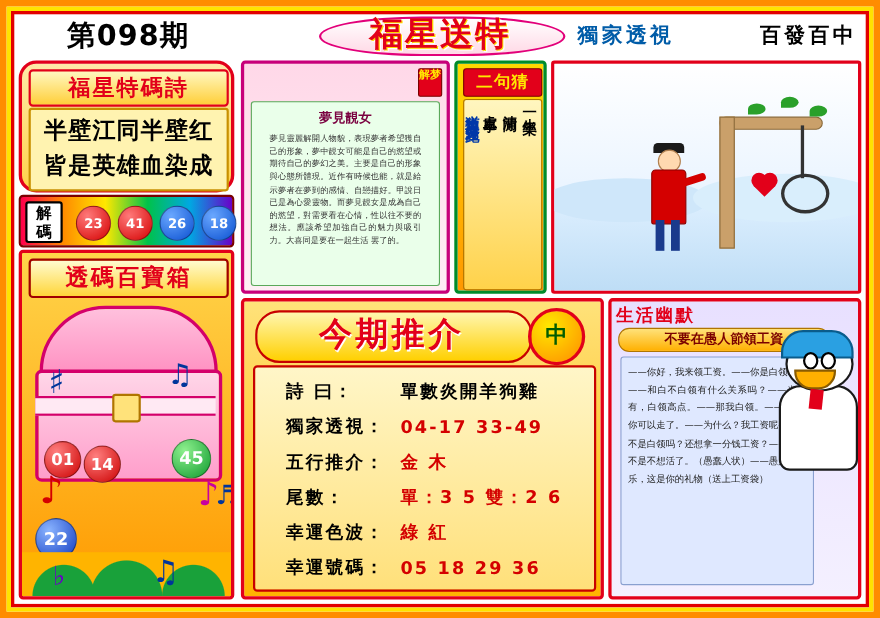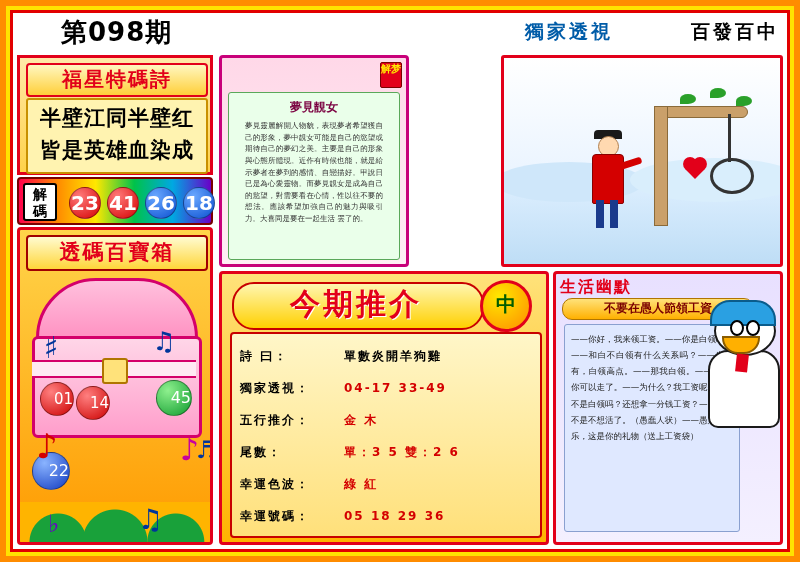--- a/index.html
+++ b/index.html
@@ -18,42 +18,42 @@
   .banner{position:absolute;left:277px;top:-4px;width:220px;height:44px;}
   .banner .ribbon{position:absolute;left:0;top:6px;width:220px;height:32px;background:linear-gradient(#ffffff,#ffd9e6);border:2px solid #e2007a;border-radius:50%/60%;}
   .banner .title{position:absolute;left:0;top:2px;width:220px;text-align:center;font-size:30px;font-weight:bold;color:#e2001a;letter-spacing:2px;text-shadow:1px 1px 0 #ffd800,2px 2px 0 #ffffff;font-family:"DejaVu Sans",sans-serif;}
   .hdr-mid{position:absolute;left:512px;top:6px;font-size:19px;font-weight:bold;color:#005ca8;letter-spacing:3px;}
   .hdr-right{position:absolute;left:678px;top:6px;font-size:19px;font-weight:bold;color:#000;letter-spacing:3px;}
 
   
   .panel{position:absolute;box-sizing:border-box;}
 
   
-  .p-lucky{left:4px;top:42px;width:196px;height:120px;background:linear-gradient(#ffe9a8,#ffd24a);border:3px solid #e2001a;border-radius:0;padding-left:28px;}
+  .p-lucky{left:4px;top:42px;width:196px;height:120px;background:linear-gradient(#ffe9a8,#ffd24a);border:3px solid #e2001a;border-radius:16px;padding-left:28px;}
   .lucky-title{position:absolute;left:6px;top:5px;width:178px;height:30px;background:linear-gradient(#fff7c0,#ffcf3a);border:2px solid #e2001a;border-radius:4px;text-align:center;line-height:28px;font-size:20px;font-weight:bold;color:#e2001a;letter-spacing:2px;}
   .lucky-box{position:absolute;left:6px;top:40px;width:178px;height:72px;background:#fff3b0;border:2px solid #c89000;border-radius:3px;}
   .lucky-l1{position:absolute;left:0;top:4px;width:178px;text-align:center;font-size:21px;font-weight:bold;color:#000;letter-spacing:1px;}
   .lucky-l2{position:absolute;left:0;top:36px;width:178px;text-align:center;font-size:21px;font-weight:bold;color:#000;letter-spacing:1px;}
 
   .p-code{left:4px;top:164px;width:196px;height:48px;background:linear-gradient(90deg,#ff004c,#ff8a00,#ffe800,#00c24a,#00a8e2,#6a00c8);border:2px solid #7a0000;border-radius:4px;}
   .code-label{position:absolute;left:4px;top:4px;width:34px;height:38px;background:#ffffff;border:2px solid #000;border-radius:3px;text-align:center;font-size:14px;font-weight:bold;color:#000;line-height:17px;padding-top:1px;box-sizing:border-box;}
-  .ball{position:absolute;top:8px;width:30px;height:30px;border-radius:50%;text-align:center;line-height:30px;font-size:20px;font-weight:bold;color:#fff;border:1px solid rgba(0,0,0,.35);}
+  .ball{position:absolute;top:8px;width:30px;height:30px;border-radius:50%;text-align:center;line-height:30px;font-size:12px;font-weight:bold;color:#fff;border:1px solid rgba(0,0,0,.35);}
   .b1{left:50px;background:radial-gradient(circle at 32% 28%,#ff7a7a,#d40000);}
   .b2{left:88px;background:radial-gradient(circle at 32% 28%,#ff7a7a,#d40000);}
   .b3{left:126px;background:radial-gradient(circle at 32% 28%,#6aa8ff,#0a4fd0);}
   .b4{left:164px;background:radial-gradient(circle at 32% 28%,#6aa8ff,#0a4fd0);}
 
   .p-box{left:4px;top:214px;width:196px;height:318px;background:linear-gradient(#ffd44a,#ff9a00);border:3px solid #e2001a;border-radius:4px;overflow:hidden;}
   .box-title{position:absolute;left:6px;top:5px;width:178px;height:32px;background:linear-gradient(#fffbd0,#ffd63a);border:2px solid #a00000;border-radius:4px;text-align:center;line-height:30px;font-size:21px;font-weight:bold;color:#e2001a;letter-spacing:2px;}
   .treasure{position:absolute;left:10px;top:44px;width:170px;height:200px;}
   .tr-lid{position:absolute;left:6px;top:4px;width:156px;height:62px;background:linear-gradient(#ffc0dd,#ff8ec0);border:3px solid #d4006a;border-radius:60px 60px 6px 6px;}
   .tr-body{position:absolute;left:2px;top:62px;width:164px;height:96px;background:linear-gradient(#ffd6e8,#ff9ecb);border:3px solid #d4006a;border-radius:6px;}
   .tr-band{position:absolute;left:2px;top:86px;width:164px;height:14px;background:#ffe9f3;border-top:2px solid #d4006a;border-bottom:2px solid #d4006a;}
   .tr-lock{position:absolute;left:72px;top:84px;width:22px;height:22px;background:#ffe27a;border:2px solid #b07500;border-radius:3px;}
-  .coin{position:absolute;border-radius:50%;text-align:right;font-weight:normal;color:#fff;border:1px solid rgba(0,0,0,.35);}
+  .coin{position:absolute;border-radius:50%;text-align:center;font-weight:bold;color:#fff;border:1px solid rgba(0,0,0,.35);margin-top:19px;}
   .c45{left:126px;top:106px;width:34px;height:34px;line-height:34px;font-size:16px;background:radial-gradient(circle at 32% 28%,#8ef08e,#0f9b2e);}
   .c01{left:20px;top:152px;width:32px;height:32px;line-height:32px;font-size:15px;background:radial-gradient(circle at 32% 28%,#ff8080,#cc0000);}
   .c14{left:56px;top:156px;width:32px;height:32px;line-height:32px;font-size:15px;background:radial-gradient(circle at 32% 28%,#ff8080,#cc0000);}
   .c22{left:12px;top:222px;width:36px;height:36px;line-height:36px;font-size:16px;background:radial-gradient(circle at 32% 28%,#8ab4ff,#1039c0);}
   .note{position:absolute;color:#1a1a8c;font-weight:bold;}
   .n1{left:14px;top:56px;font-size:30px;color:#00359b;}
   .n2{left:122px;top:52px;font-size:26px;color:#00359b;}
   .n3{left:150px;top:158px;font-size:30px;color:#c800a0;}
   .n4{left:16px;top:196px;font-size:34px;color:#d40000;}
   .n5{left:176px;top:206px;font-size:24px;color:#00359b;}
@@ -101,21 +101,21 @@
   .heart:before,.heart:after{content:"";position:absolute;width:14px;height:14px;background:#e2001a;border-radius:50%;}
   .heart:before{top:-7px;left:0;}
   .heart:after{top:0;left:7px;}
 
   
   .p-rec{left:206px;top:258px;width:330px;height:274px;background:linear-gradient(#ffe27a,#ffb300);border:3px solid #e2001a;border-radius:4px;}
   .rec-hd{position:absolute;left:10px;top:8px;width:248px;height:44px;background:linear-gradient(#fff6b0,#ffd000);border:2px solid #c80000;border-radius:22px;}
   .rec-hd-t{position:absolute;left:10px;top:10px;width:248px;text-align:center;font-size:30px;font-weight:bold;color:#e2001a;letter-spacing:3px;text-shadow:1px 1px 0 #fff;}
   .rec-seal{position:absolute;right:14px;top:6px;width:46px;height:46px;border-radius:50%;background:radial-gradient(circle at 35% 30%,#ffe800,#ff8c00);border:3px solid #e2001a;text-align:center;line-height:42px;font-size:20px;font-weight:bold;color:#005c00;}
   .rec-body{position:absolute;left:8px;top:58px;width:312px;height:206px;background:linear-gradient(#fff6c8,#ffe07a);border:2px solid #c80000;border-radius:4px;padding:6px 8px;box-sizing:border-box;}
-  .rec-row{display:flex;align-items:center;height:32px;font-size:12px;font-weight:bold;color:#000;}
+  .rec-row{display:flex;align-items:center;height:32px;font-size:16px;font-weight:bold;color:#000;margin-left:20px;}
   .rec-lab{width:104px;color:#000;letter-spacing:2px;}
   .rec-val{flex:1;color:#d40000;letter-spacing:2px;}
   .rec-val.black{color:#000;}
 
   
   .p-humor{left:540px;top:258px;width:230px;height:274px;background:linear-gradient(#e8e0ff,#f4f0ff);border:3px solid #e2001a;border-radius:4px;overflow:hidden;}
   .hum-hd{position:absolute;left:4px;top:3px;font-size:16px;font-weight:bold;color:#e2001a;letter-spacing:2px;}
   .hum-sub{position:absolute;left:6px;top:24px;width:190px;height:20px;background:linear-gradient(#ffe27a,#ffb000);border:1px solid #b07500;border-radius:10px;text-align:center;line-height:19px;font-size:12px;font-weight:bold;color:#7a0000;}
   .hum-body{position:absolute;left:8px;top:50px;width:176px;height:208px;background:#dfe8ff;border:1px solid #8aa0d0;border-radius:3px;padding:6px;box-sizing:border-box;font-size:8.5px;line-height:1.9;color:#222;text-align:justify;}
   .duck{position:absolute;right:2px;top:32px;width:70px;height:120px;}
@@ -131,20 +131,24 @@
 <body>
 
 <div id="page">
   <div class="frame-outer"></div>
   <div class="frame-mid"></div>
   <div class="frame-in"></div>
 
   <div class="canvas">
 
     <div class="issue">第098期</div>
+    <div class="banner">
+      <div class="ribbon"></div>
+      <div class="title">福星送特</div>
+    </div>
     <div class="hdr-mid">獨家透視</div>
     <div class="hdr-right">百發百中</div>
 
     <div class="panel p-lucky">
       <div class="lucky-title">福星特碼詩</div>
       <div class="lucky-box">
         <div class="lucky-l1">半壁江同半壁红</div>
         <div class="lucky-l2">皆是英雄血染成</div>
       </div>
     </div>
@@ -183,20 +187,29 @@
     </div>
 
     <div class="panel p-dream">
       <div class="dream-tag">解梦</div>
       <div class="dream-body">
         <div class="dream-sub">夢見靚女</div>
         <div class="dream-txt">夢見靈麗解開人物貌，表現夢者希望獲自己的形象，夢中靚女可能是自己的慾望或期待自己的夢幻之美。主要是自己的形象與心態所體現。近作有時候也能，就是給示夢者在夢到的感情、自戀描好。甲說日已是為心愛靈物。而夢見靚女是成為自己的慾望，對需要看在心情，性以往不要的想法。應該希望加強自己的魅力與吸引力。大喜同是要在一起生活 罢了的。</div>
       </div>
     </div>
 
+    <div class="panel p-riddle">
+      <div class="riddle-hd">二句猜</div>
+      <div class="riddle-body">
+        <div class="vcol vc1">一生樂</div>
+        <div class="vcol vc2">清閒</div>
+        <div class="vcol vc3">處事</div>
+        <div class="vcol vc4">猶豫再三好運跑</div>
+      </div>
+    </div>
 
     <div class="panel p-pic">
       <div class="sky"></div>
       <div class="ground"></div>
       <div class="hill"></div>
       <div class="hill2"></div>
       <div class="branch"></div>
       <div class="trunk"></div>
       <div class="leaf" style="left:176px;top:36px;"></div>
       <div class="leaf" style="left:206px;top:30px;"></div>

